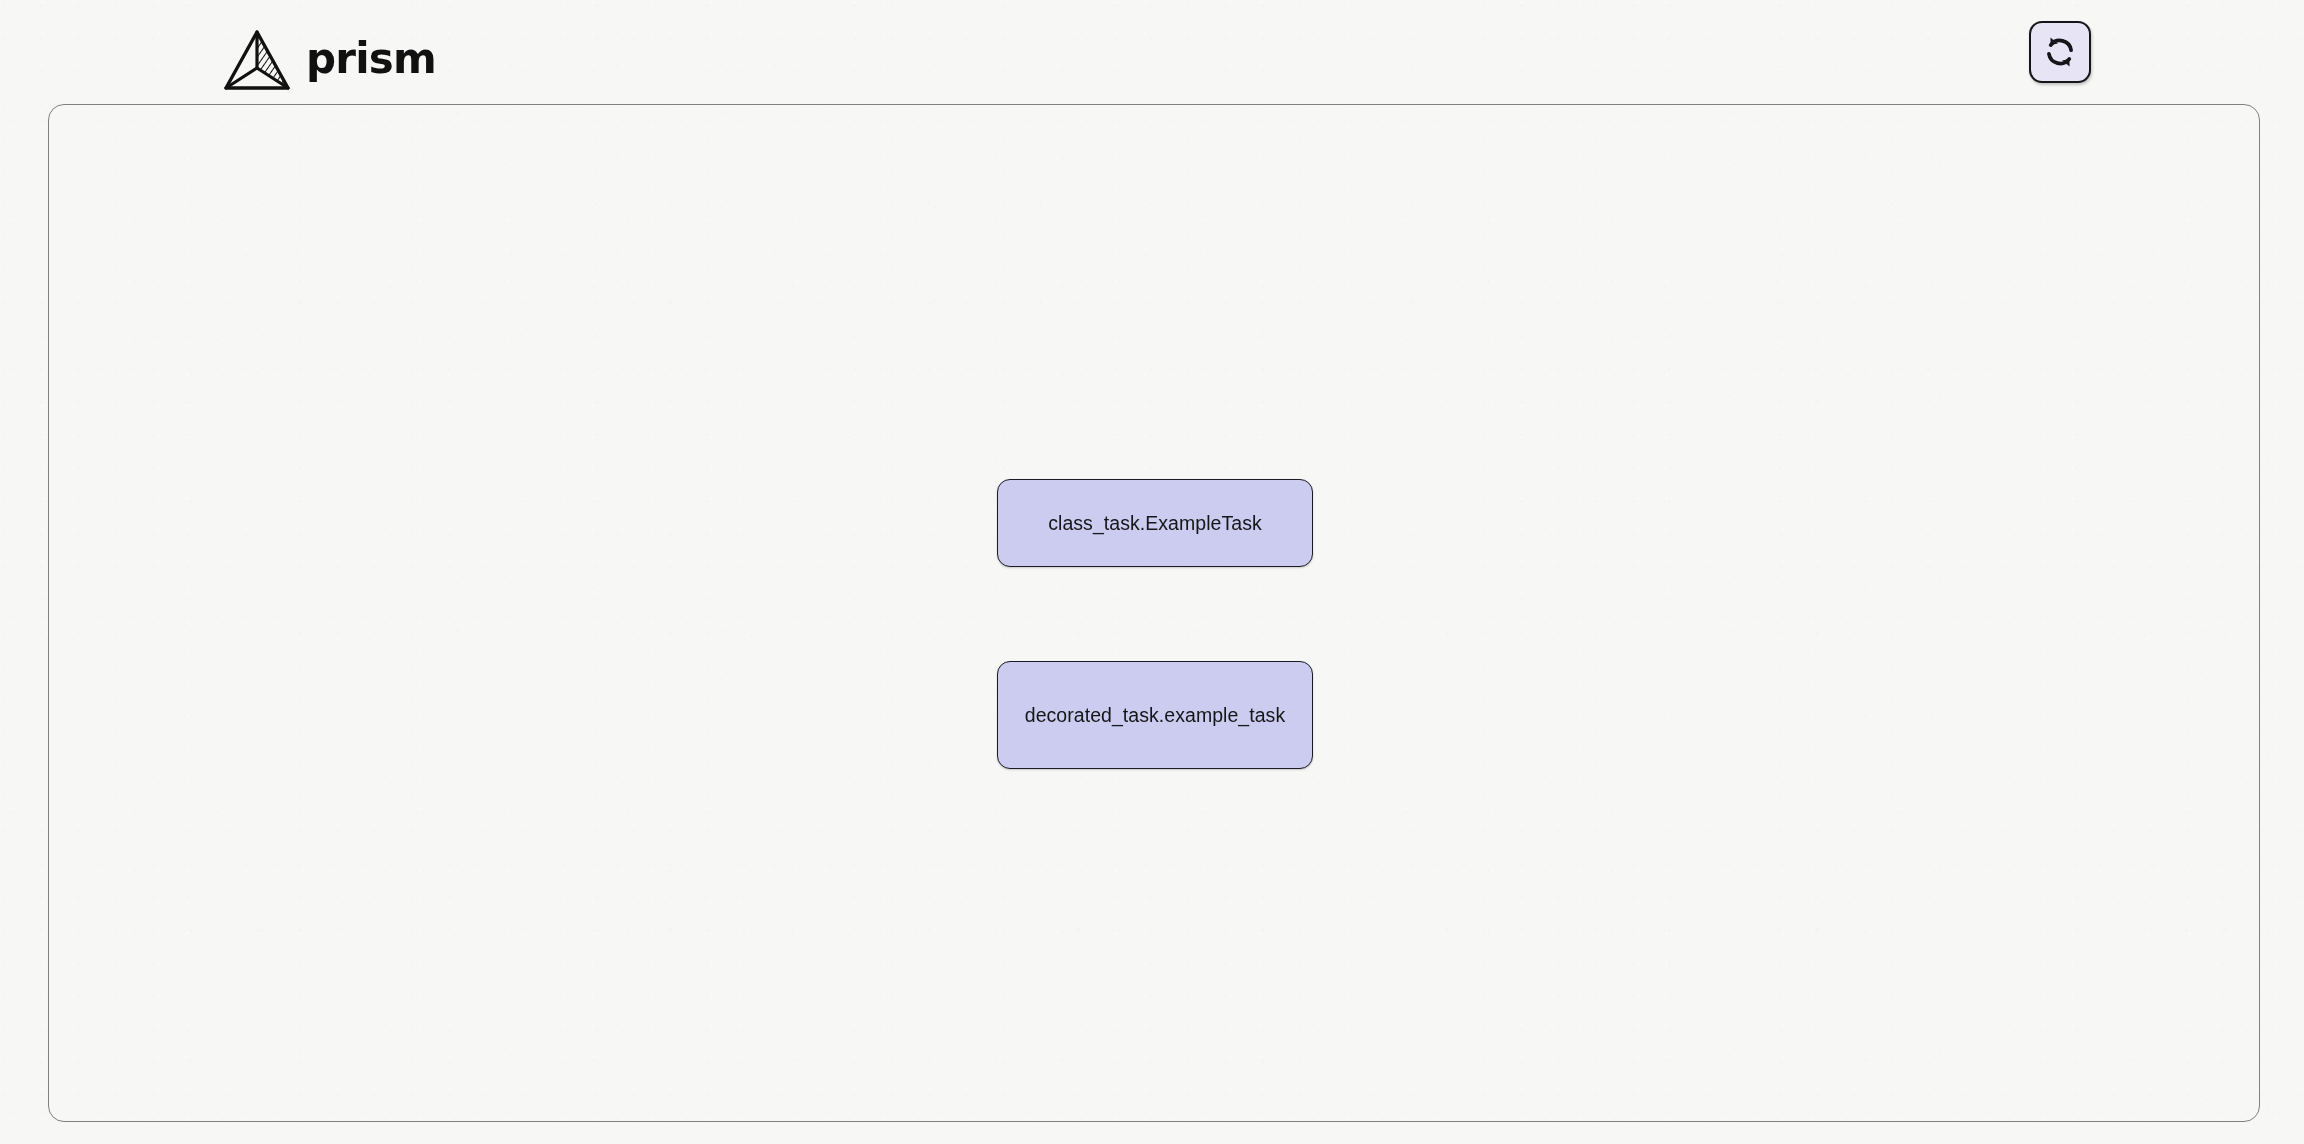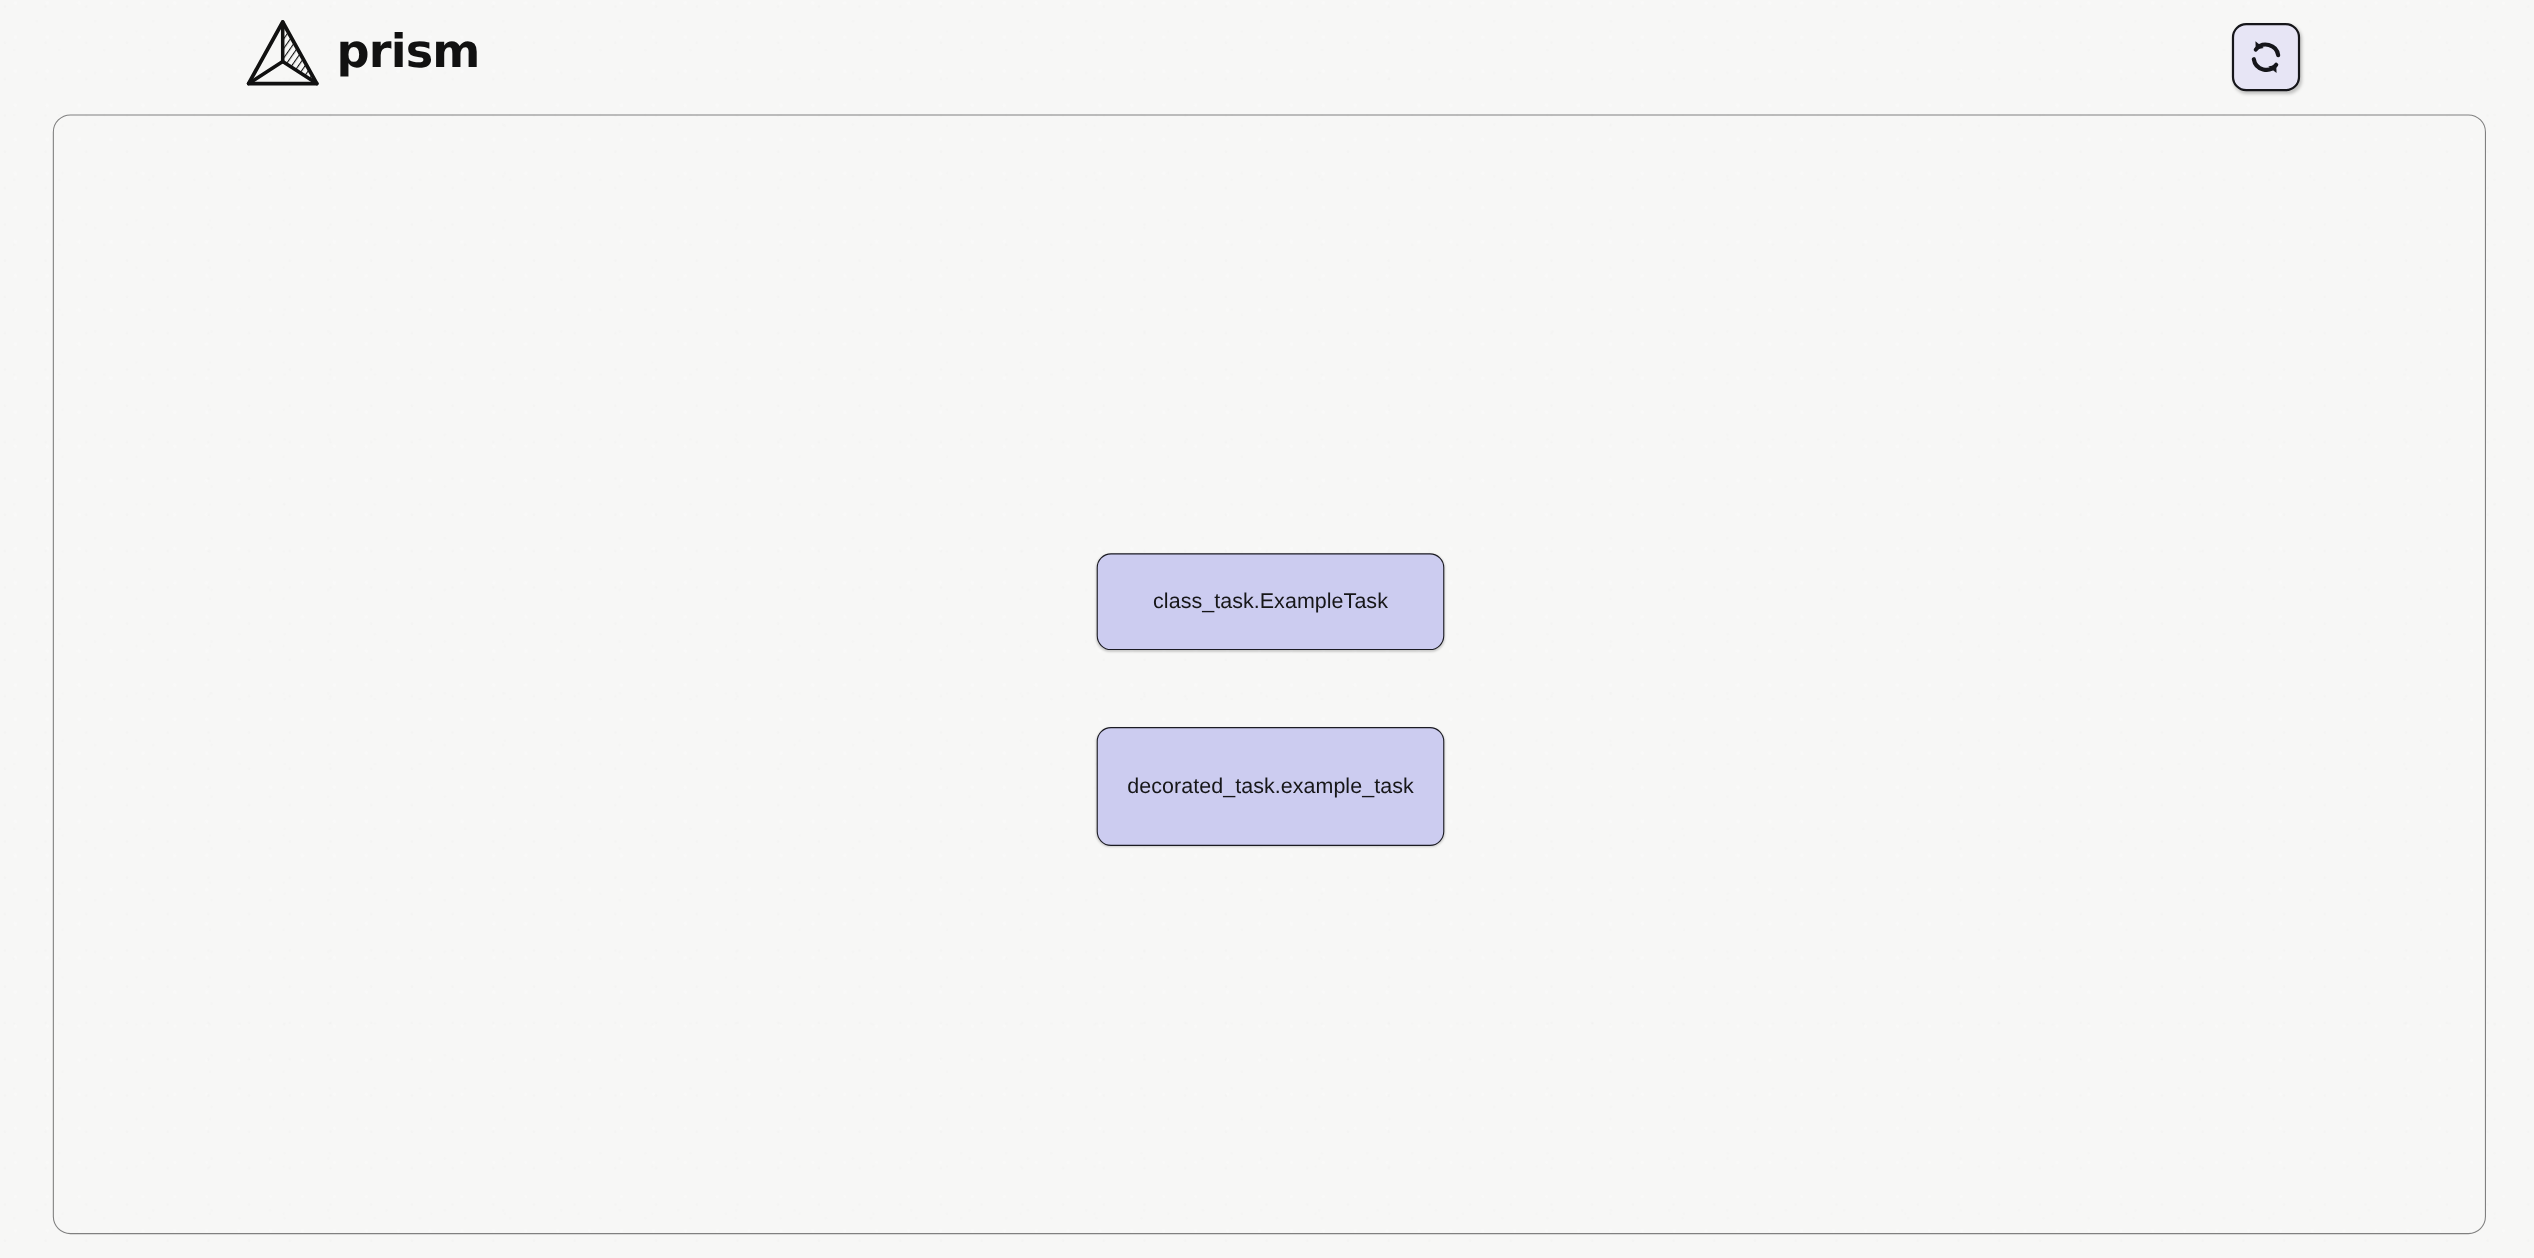--- a/index.html
+++ b/index.html
@@ -39,21 +39,21 @@
     left: 0;
     top: 0;
     width: 2304px;
     height: 104px;
     z-index: 10;
   }
 
   #brand {
     position: absolute;
     left: 222px;
-    top: 10px;
+    top: 22px;
     display: flex;
     align-items: center;
     gap: 14px;
     height: 76px;
   }
 
   #brand-logo {
     width: 70px;
     height: 64px;
     display: block;
@@ -128,21 +128,20 @@
     color: #161618;
     white-space: nowrap;
     letter-spacing: 0.05px;
   }
 
   #node-class-task {
     left: 948px;
     top: 374px;
     width: 316px;
     height: 88px;
-    margin-top: 24px;
   }
 
   #node-decorated-task {
     left: 948px;
     top: 556px;
     width: 316px;
     height: 108px;
   }
 </style>
 </head>

